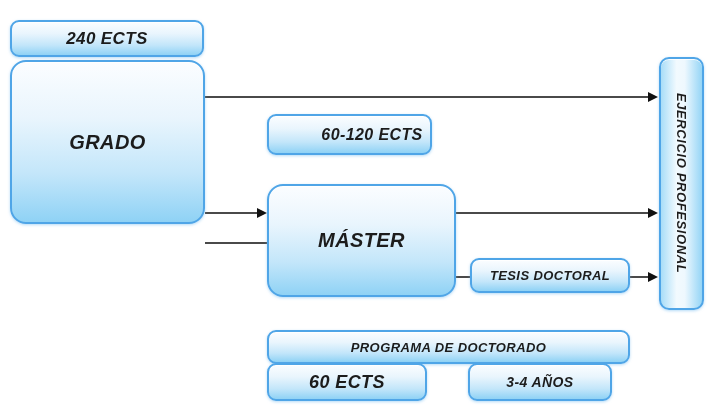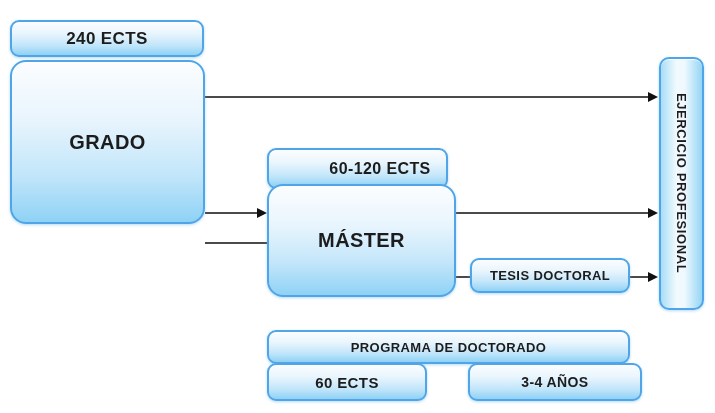--- a/index.html
+++ b/index.html
@@ -22,20 +22,21 @@
     display: flex;
     align-items: center;
     justify-content: center;
     color: #1c1c1c;
     font-weight: 700;
     letter-spacing: 0.4px;
     background: linear-gradient(180deg, #fbfdff 0%, #e9f5fd 35%, #c3e6fa 70%, #8fd2f5 100%);
     box-shadow: 0 1px 3px rgba(120,190,240,0.55), inset 0 1px 0 rgba(255,255,255,0.85);
     text-align: center;
     white-space: nowrap;
+    font-style: italic;
   }
   .node.small { border-radius: 9px; font-size: 14px; }
   .node.big   { border-radius: 16px; }
   .node.vertical {
     border-radius: 10px;
     background: linear-gradient(90deg, #a8ddf8 0%, #f2fafe 38%, #eef8fe 58%, #95d5f6 100%);
   }
   .node.vertical span {
     writing-mode: vertical-rl;
     letter-spacing: 0.6px;
@@ -76,41 +77,41 @@
   <div class="head" style="left:648px; top:272px;"></div>
 
   <div class="node small" style="left:10px; top:20px; width:194px; height:37px; font-size:17px;">
     <span>240 ECTS</span>
   </div>
 
   <div class="node big" style="left:10px; top:60px; width:195px; height:164px; font-size:20px;">
     <span>GRADO</span>
   </div>
 
-  <div class="node small" style="left:267px; top:148px; width:181px; height:41px; font-size:16px;padding-left:45px;">
+  <div class="node small" style="left:267px; top:114px; width:165px; height:41px; font-size:16px;padding-left:45px;">
     <span>60-120 ECTS</span>
   </div>
 
   <div class="node small" style="left:470px; top:258px; width:160px; height:35px; font-size:13px;">
     <span>TESIS DOCTORAL</span>
   </div>
 
   <div class="node big" style="left:267px; top:184px; width:189px; height:113px; font-size:20px;">
     <span>MÁSTER</span>
   </div>
 
   <div class="node small" style="left:267px; top:313px; width:363px; height:34px; font-size:13px;margin-top:17px;">
     <span>PROGRAMA DE DOCTORADO</span>
   </div>
 
-  <div class="node small" style="left:267px; top:363px; width:160px; height:38px; font-size:15px;">
+  <div class="node small" style="left:267px; top:363px; width:160px; height:38px; font-size:18px;">
     <span>60 ECTS</span>
   </div>
 
-  <div class="node small" style="left:468px; top:363px; width:174px; height:38px; font-size:14px;">
+  <div class="node small" style="left:468px; top:363px; width:144px; height:38px; font-size:14px;">
     <span>3-4 AÑOS</span>
   </div>
 
   <div class="node vertical" style="left:659px; top:57px; width:45px; height:253px; font-size:13px;">
     <span>EJERCICIO PROFESIONAL</span>
   </div>
 
 </div>
 
 </body></html>

